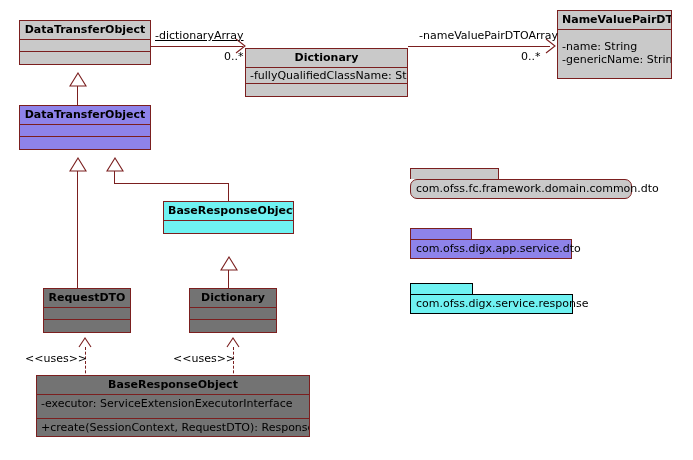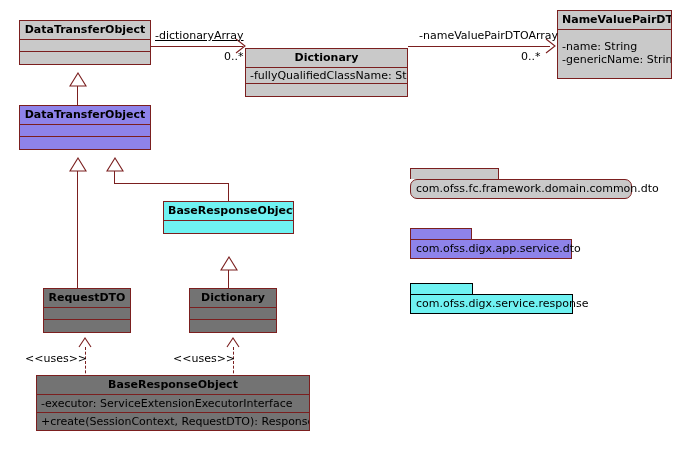--- a/index.html
+++ b/index.html
@@ -239,21 +239,21 @@
   <div class="arrow-open" style="left:225px; top:337px;">
     <svg width="16" height="11" viewBox="0 0 16 11">
       <polyline points="2,10 8,1 14,10" fill="none" stroke="#7b1f1f" stroke-width="1.1"></polyline>
     </svg>
   </div>
   <div class="line-v-dash" style="left:233px; top:347px; height:31px;"></div>
   <div class="stereo-label" style="left:173px; top:352px;">&lt;&lt;uses&gt;&gt;</div>
 
   <div class="uml-class fill-yellow" style="left:36px; top:375px; width:274px;">
     <div class="compartment name-comp">BaseResponseObject</div>
-    <div class="compartment attr-comp" style="padding-top:2px; padding-bottom:2px;">-executor: ServiceExtensionExecutorInterface</div>
+    <div class="compartment attr-comp" style="padding-top:2px; padding-bottom:8px;">-executor: ServiceExtensionExecutorInterface</div>
     <div class="compartment op-comp" style="padding-top:2px; padding-bottom:2px;">+create(SessionContext, RequestDTO): ResponseDTO</div>
   </div>
 
   <div class="pkg" style="left:410px; top:168px;">
     <div class="pkg-tab fill-gray" style="width:89px;"></div>
     <div class="pkg-body fill-gray" style="width:222px;border-radius:7px;">com.ofss.fc.framework.domain.common.dto</div>
   </div>
 
   <div class="pkg" style="left:410px; top:228px;">
     <div class="pkg-tab fill-purple" style="width:62px;"></div>

